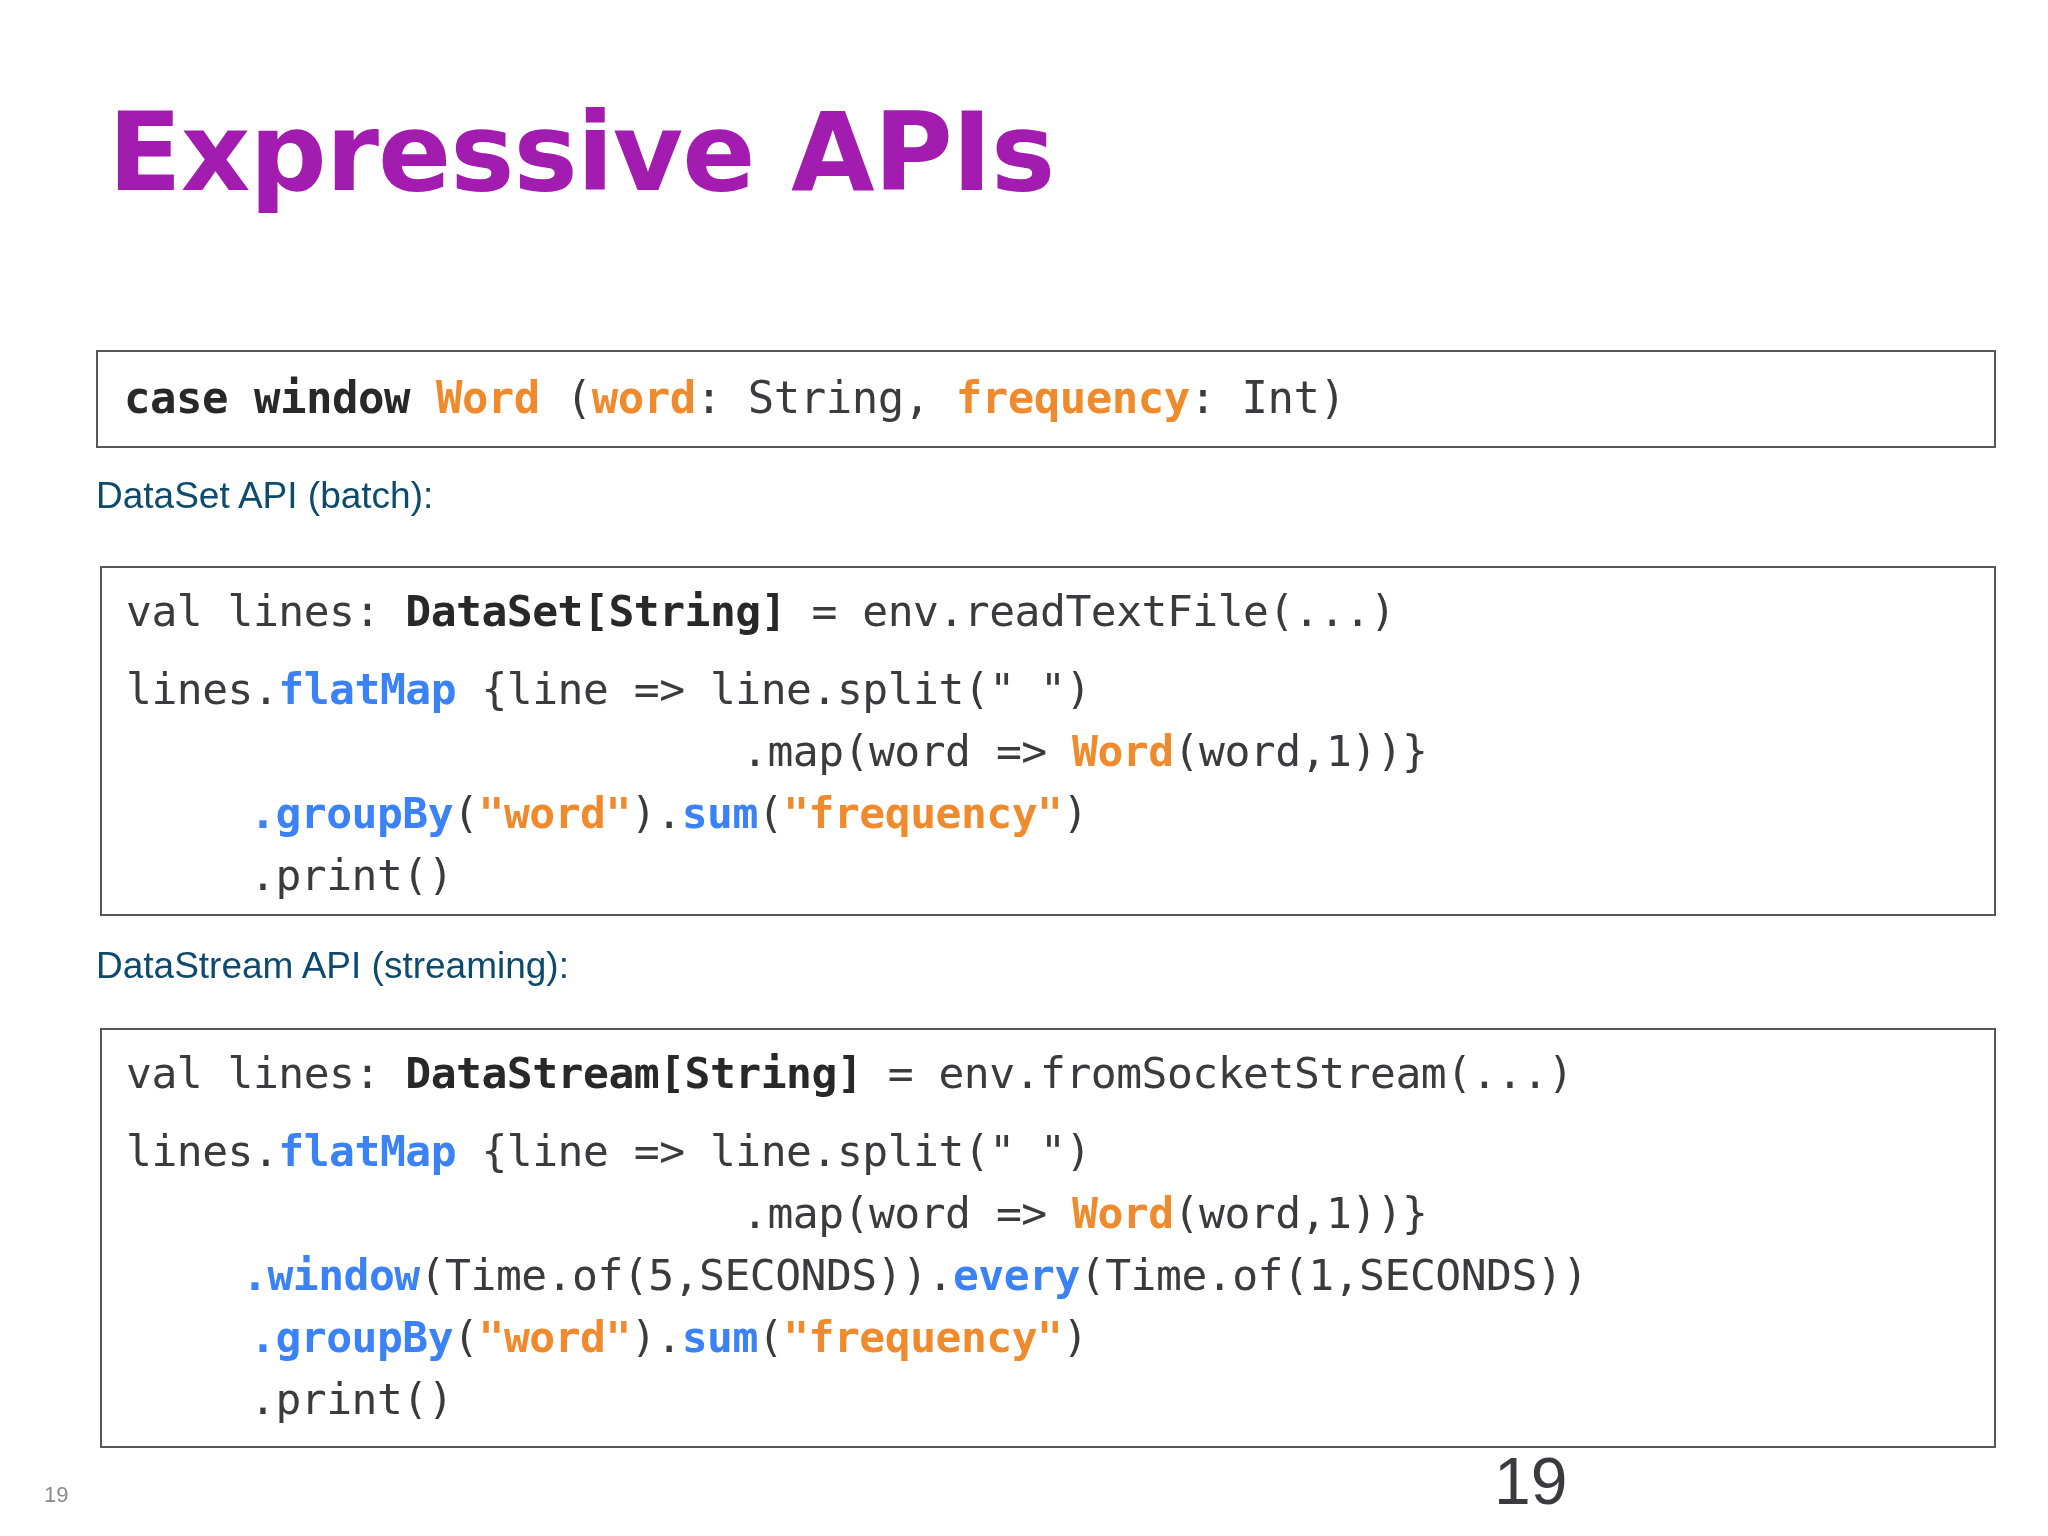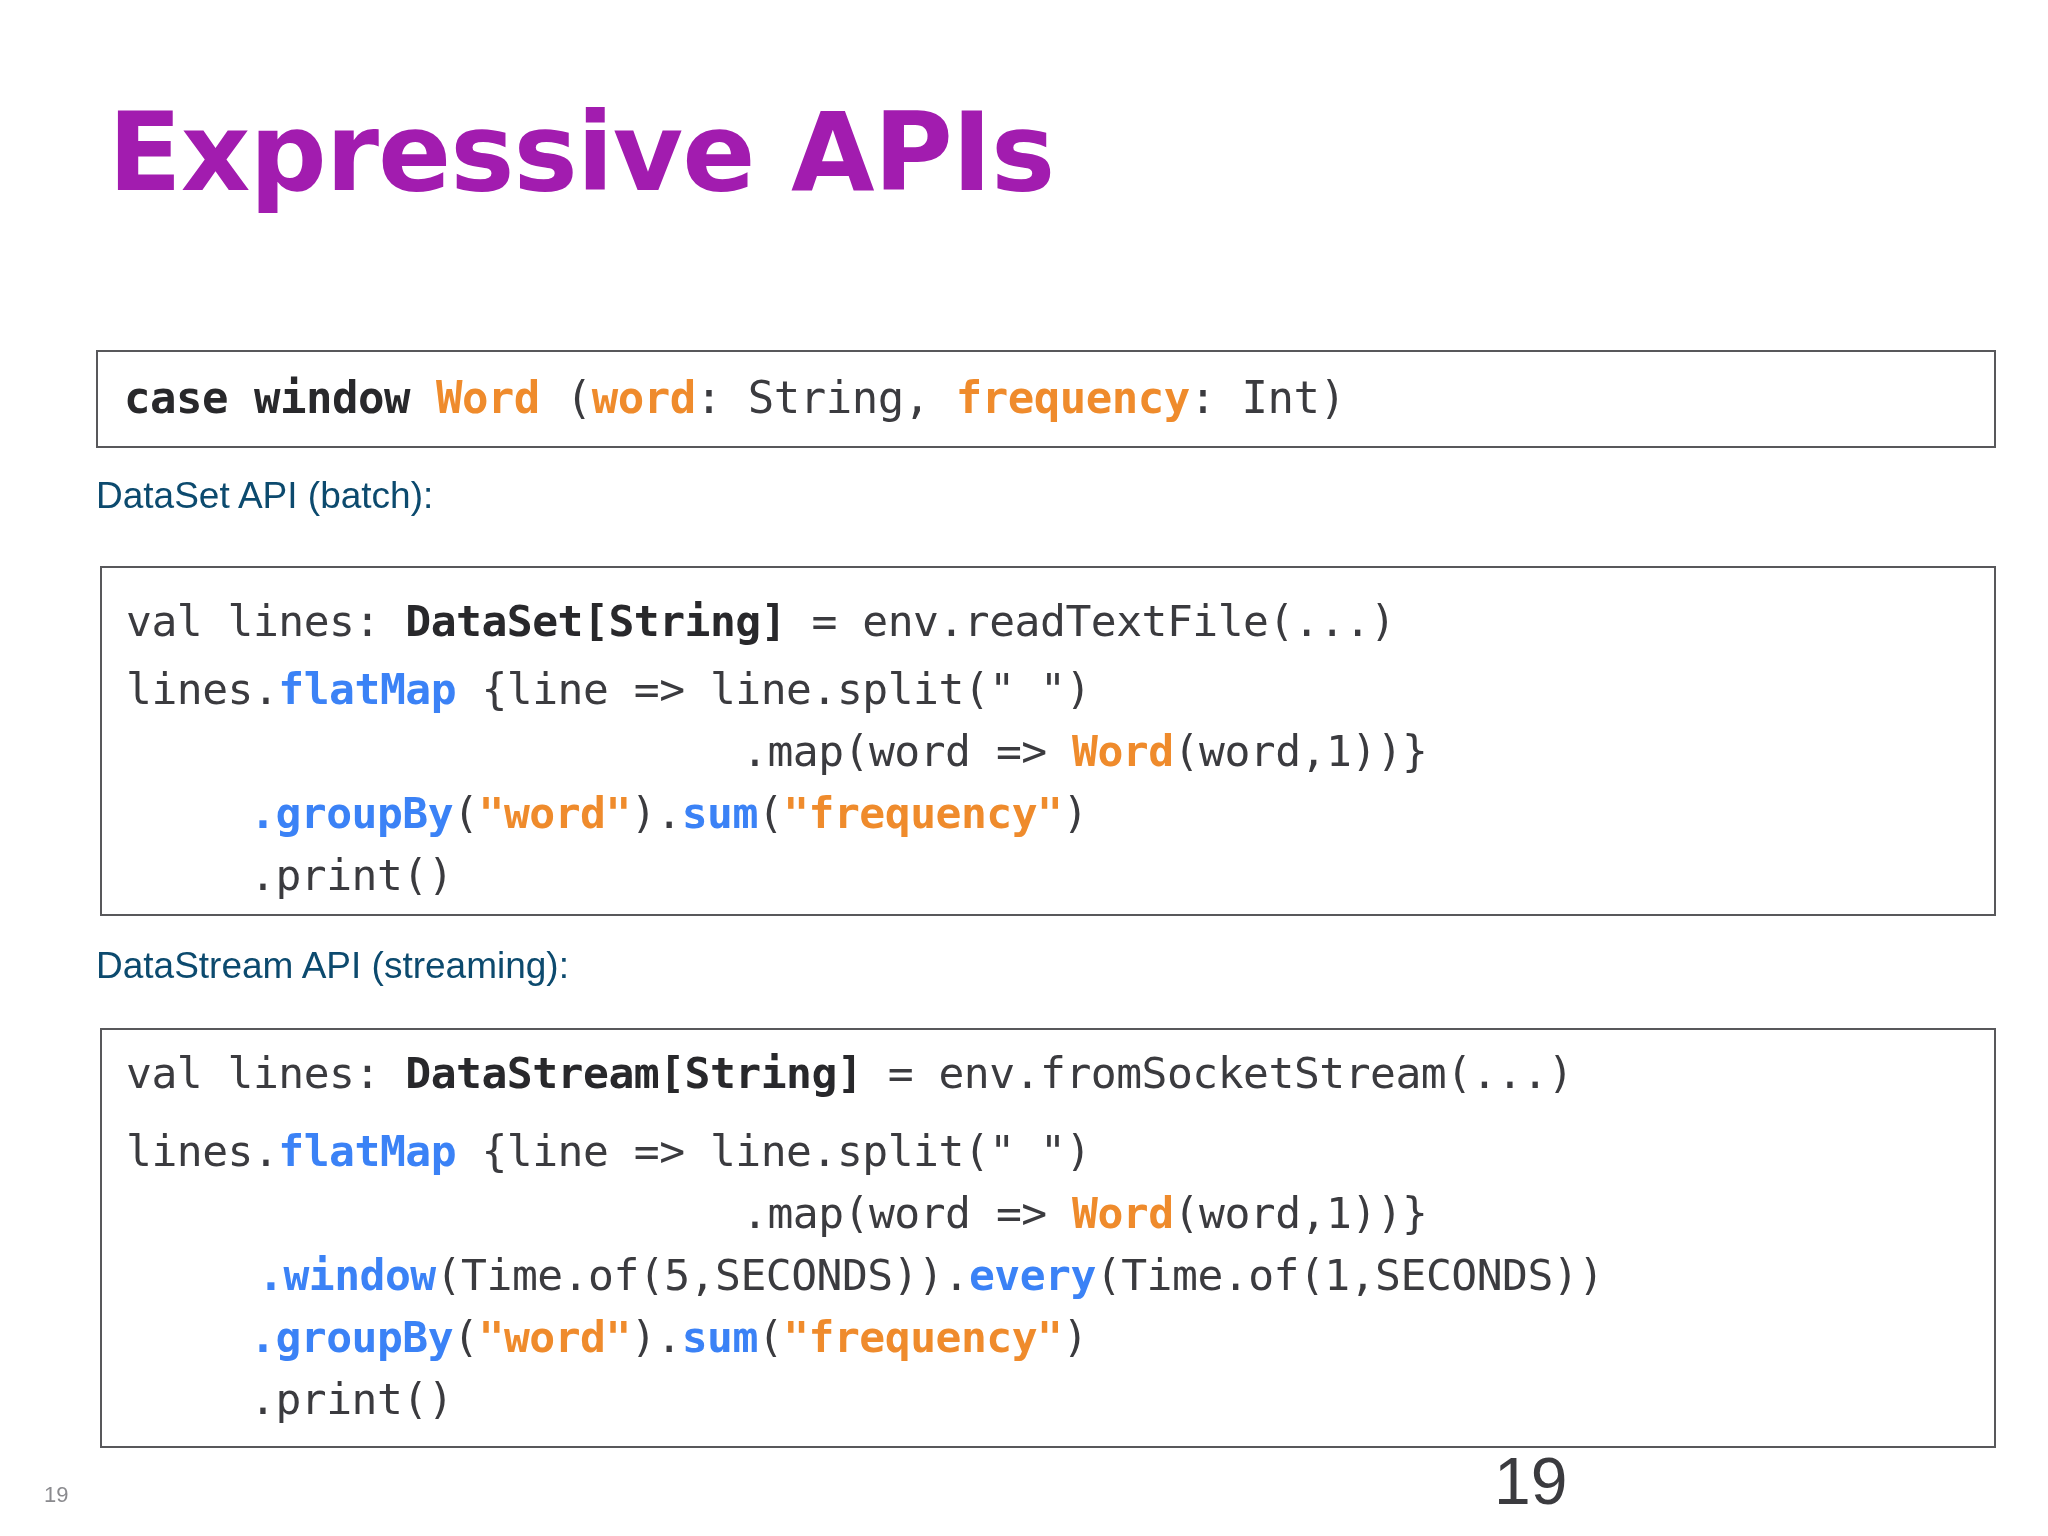--- a/index.html
+++ b/index.html
@@ -89,31 +89,31 @@
   .tok { font-family: "DejaVu Sans Mono", monospace; }
   .plain  { color: #3b3b3f; font-weight: 400; }
   .bold   { color: #28282b; font-weight: bold; }
   .orange { color: #ef8b2c; font-weight: bold; }
   .blue   { color: #3b82f6; font-weight: bold; }
 
   
   .cl-a { left: 26px; top: 24px; }
 
   
-  .ds-1 { left: 24px; top: 32px; }
+  .ds-1 { left: 24px; top: 22px; }
   .ds-2 { left: 24px; top: 100px; }
   .ds-3 { left: 640px; top: 162px; }
   .ds-4 { left: 148px; top: 224px; }
   .ds-5 { left: 148px; top: 286px; }
 
   
   .st-1 { left: 24px; top: 22px; }
   .st-2 { left: 24px; top: 100px; }
   .st-3 { left: 640px; top: 162px; }
-  .st-4 { left: 156px; top: 224px; text-align: center; }
+  .st-4 { left: 140px; top: 224px; text-align: center; }
   .st-5 { left: 148px; top: 286px; }
   .st-6 { left: 148px; top: 348px; }
 
   
   .page-num-small {
     position: absolute;
     left: 44px;
     top: 1482px;
     font-family: "Liberation Sans", sans-serif;
     font-size: 22px;

